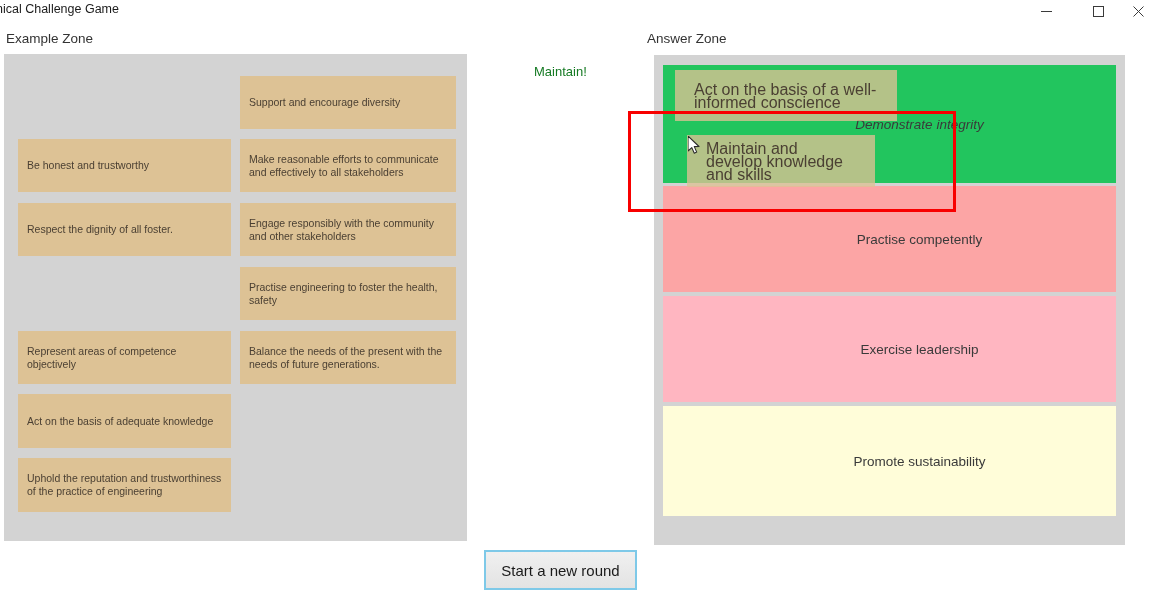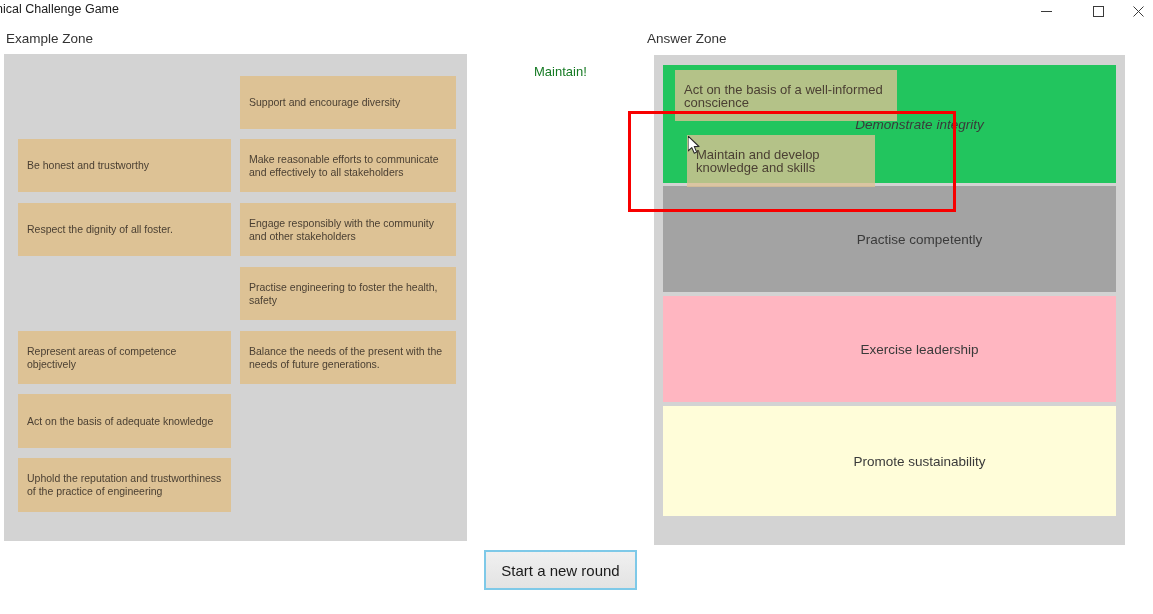--- a/index.html
+++ b/index.html
@@ -107,24 +107,24 @@
     position: relative;
     left: 30px;
     white-space: nowrap;
   }
 
   
   .drop-card {
     position: absolute;
     background: rgba(222, 194, 149, 0.78);
     color: #4b4033;
-    font-size: 13px;
+    font-size: 16px;
     line-height: 13px;
     box-sizing: border-box;
-    padding: 0 9px;
+    padding: 0 19px;
     display: flex;
     align-items: center;
     cursor: default;
     z-index: 5;
   }
 
   
   #highlight-rect {
     position: absolute;
     left: 628px; top: 111px;
@@ -202,21 +202,21 @@
     <div class="ex-card ex-col-r" style="top: 213px; height: 53px;">Practise engineering to foster the health, safety</div>
     <div class="ex-card ex-col-r" style="top: 277px; height: 53px;">Balance the needs of the present with the needs of future generations.</div>
   </div>
 
 <div id="correct-msg">Maintain!</div>
 
 <div id="answer-zone">
     <div class="ans-slot" style="top: 10px; height: 118px; background: #22c55e; font-style: italic;">
       <span class="ans-label">Demonstrate integrity</span>
     </div>
-    <div class="ans-slot" style="top: 131px; height: 106px; background: #a3a3a3;">
+    <div class="ans-slot" style="top: 131px; height: 106px; background: #fca5a5;">
       <span class="ans-label">Practise competently</span>
     </div>
     <div class="ans-slot" style="top: 241px; height: 106px; background: rgb(255, 182, 193);">
       <span class="ans-label">Exercise leadership</span>
     </div>
     <div class="ans-slot" style="top: 351px; height: 110px; background: rgb(255, 253, 217);">
       <span class="ans-label">Promote sustainability</span>
     </div>
     <div class="drop-card" style="left: 21px; top: 15px; width: 222px; height: 51px;">Act on the basis of a well-informed conscience</div>
     <div class="drop-card" style="left: 33px; top: 80px; width: 188px; height: 52px;">Maintain and develop knowledge and skills</div>

